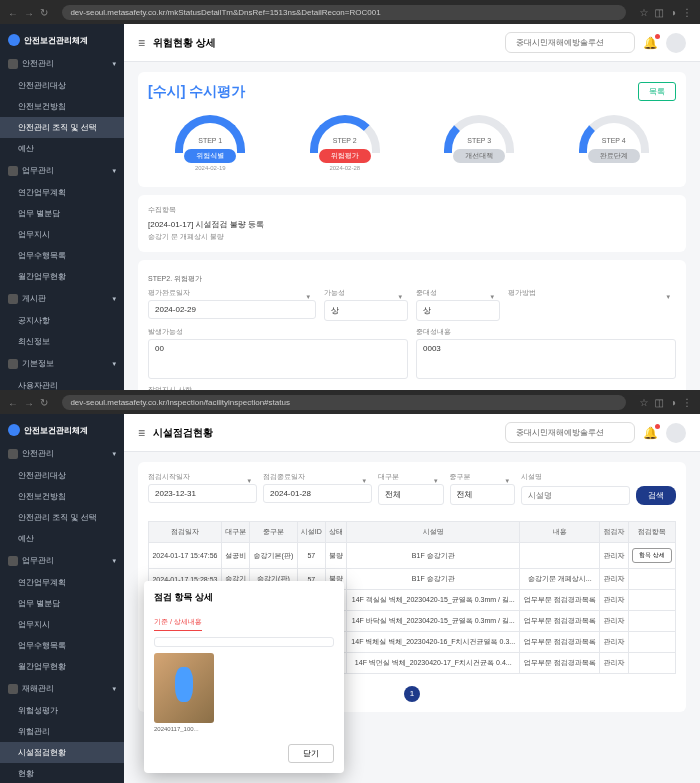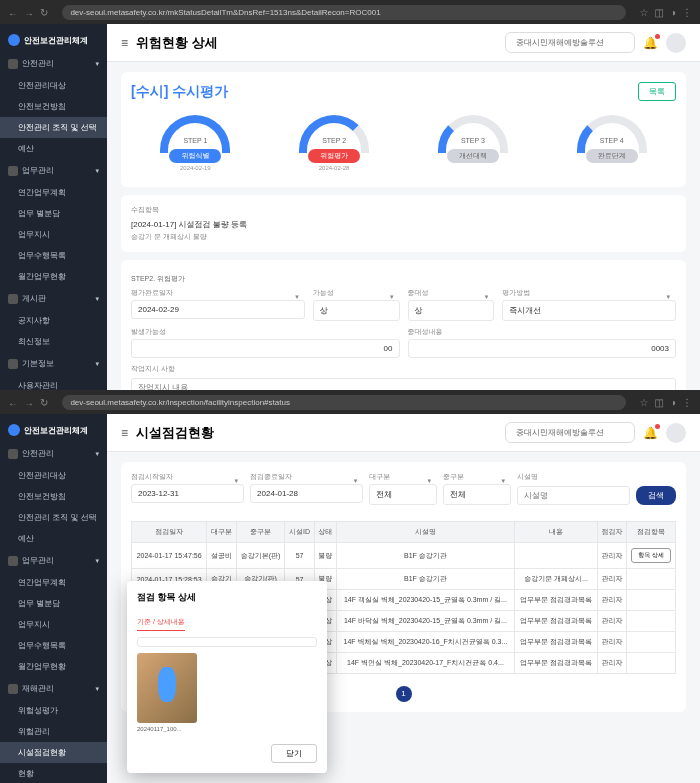--- a/index.html
+++ b/index.html
@@ -5,33 +5,33 @@
 * { margin: 0; padding: 0; box-sizing: border-box; font-family: -apple-system, sans-serif; }
 body { background: #1a1a1a; width: 700px; height: 783px; overflow: hidden; }
 .screen { background: #fff; display: flex; flex-direction: column; }
 .screen:first-of-type { height: 390px; }
 .screen:last-of-type { height: 393px; }
 .browser-bar { background: #2b2b2b; height: 24px; display: flex; align-items: center; padding: 0 8px; gap: 6px; }
 .browser-bar .nav-icon { color: #888; font-size: 10px; }
 .browser-bar .url { background: #444; color: #ccc; font-size: 8px; padding: 3px 8px; border-radius: 10px; flex: 1; margin: 0 8px; }
 .browser-bar .right-icons { display: flex; gap: 6px; color: #888; font-size: 10px; }
 .app { display: flex; flex: 1; overflow: hidden; }
-.sidebar { width: 107px; background: #1e2530; color: #b8c0cc; font-size: 8px; padding-top: 4px; overflow: hidden; }
+.sidebar { width: 124px; background: #1e2530; color: #b8c0cc; font-size: 8px; padding-top: 4px; overflow: hidden; }
 .sidebar-header { display: flex; align-items: center; gap: 4px; padding: 6px 8px; font-size: 8px; font-weight: bold; color: #fff; }
 .sidebar-header .logo { width: 12px; height: 12px; border-radius: 50%; background: #3b82f6; }
 .sidebar-section { padding: 6px 8px; display: flex; align-items: center; justify-content: space-between; cursor: pointer; }
 .sidebar-section .icon { width: 10px; height: 10px; background: #555; border-radius: 2px; margin-right: 4px; }
 .sidebar-section .label { flex: 1; }
 .sidebar-section .chev { font-size: 7px; }
 .sidebar-item { padding: 5px 8px 5px 18px; cursor: pointer; }
 .sidebar-item.active { background: #3b4556; color: #fff; }
 .main { flex: 1; background: #f5f6f8; overflow: hidden; display: flex; flex-direction: column; position: relative; }
 .topbar { background: #fff; display: flex; align-items: center; padding: 8px 14px; border-bottom: 1px solid #e5e7eb; gap: 8px; }
 .topbar .menu-icon { font-size: 12px; color: #555; }
-.topbar .title { font-size: 13px; font-weight: bold; flex: 1; }
+.topbar .title { font-size: 10px; font-weight: bold; flex: 1; }
 .topbar .selector { font-size: 8px; border: 1px solid #ddd; padding: 4px 10px; border-radius: 6px; min-width: 130px; color: #666; }
 .topbar .bell { font-size: 12px; position: relative; }
 .topbar .bell::after { content: ''; position: absolute; top: -2px; right: -2px; width: 5px; height: 5px; background: #ef4444; border-radius: 50%; }
 .topbar .avatar { width: 20px; height: 20px; border-radius: 50%; background: #e5e7eb; }
 .content { flex: 1; padding: 10px 14px; overflow: hidden; }
 .card { background: #fff; border-radius: 6px; padding: 10px; margin-bottom: 8px; }
 .card-header { display: flex; justify-content: space-between; align-items: center; margin-bottom: 8px; }
 .card-header .tag { color: #3b82f6; font-size: 14px; font-weight: bold; }
 .btn-outline { border: 1px solid #10b981; color: #10b981; background: #fff; padding: 3px 10px; border-radius: 3px; font-size: 8px; cursor: pointer; }
 .steps { display: flex; gap: 10px; justify-content: space-around; padding: 6px 0; }
@@ -44,21 +44,21 @@
 .step .slabel { font-size: 7px; color: #666; margin-top: -18px; }
 .step .pill { display: inline-block; padding: 2px 12px; border-radius: 10px; font-size: 7px; color: #fff; margin-top: 2px; }
 .step .pill.blue { background: #3b82f6; }
 .step .pill.red { background: #ef4444; }
 .step .pill.gray { background: #d1d5db; color: #666; }
 .step .date { font-size: 6px; color: #999; margin-top: 2px; }
 .form-row { display: flex; gap: 8px; margin-bottom: 6px; }
 .form-group { flex: 1; }
 .form-label { font-size: 7px; color: #888; margin-bottom: 2px; display: block; }
 .form-input { width: 100%; border: 1px solid #e5e7eb; border-radius: 3px; padding: 4px 6px; font-size: 8px; color: #333; background: #fff; }
-.form-input.tall { height: 19px; text-align: right; }
+.form-input.tall { height: 40px; }
 .form-select { position: relative; }
 .form-select::after { content: '▾'; position: absolute; right: 6px; top: 5px; font-size: 7px; color: #888; }
 .static-text { font-size: 8px; color: #333; padding: 2px 0; }
 .static-sub { font-size: 7px; color: #888; }
 .section-label { font-size: 7px; color: #666; margin: 4px 0; }
 
 
 .filters { display: flex; gap: 6px; margin-bottom: 16px; }
 .filters .form-input { flex: 1; }
 .btn-primary { background: #1e3a8a; color: #fff; border: none; padding: 4px 12px; border-radius: 8px; font-size: 8px; cursor: pointer; }
@@ -189,21 +189,20 @@
             <div class="form-group form-select" style="flex:0.5">
                 <span class="form-label">가능성</span>
                 <div class="form-input">상</div>
               </div>
             <div class="form-group form-select" style="flex:0.5">
                 <span class="form-label">중대성</span>
                 <div class="form-input">상</div>
               </div>
             <div class="form-group form-select">
                 <span class="form-label">평가방법</span>
-                <div class="form-input">즉시개선</div>
               </div>
           </div>
           <div class="form-row">
             <div class="form-group">
                 <span class="form-label">발생가능성</span>
                 <div class="form-input tall">00</div>
               </div>
             <div class="form-group">
                 <span class="form-label">중대성내용</span>
                 <div class="form-input tall">0003</div>

